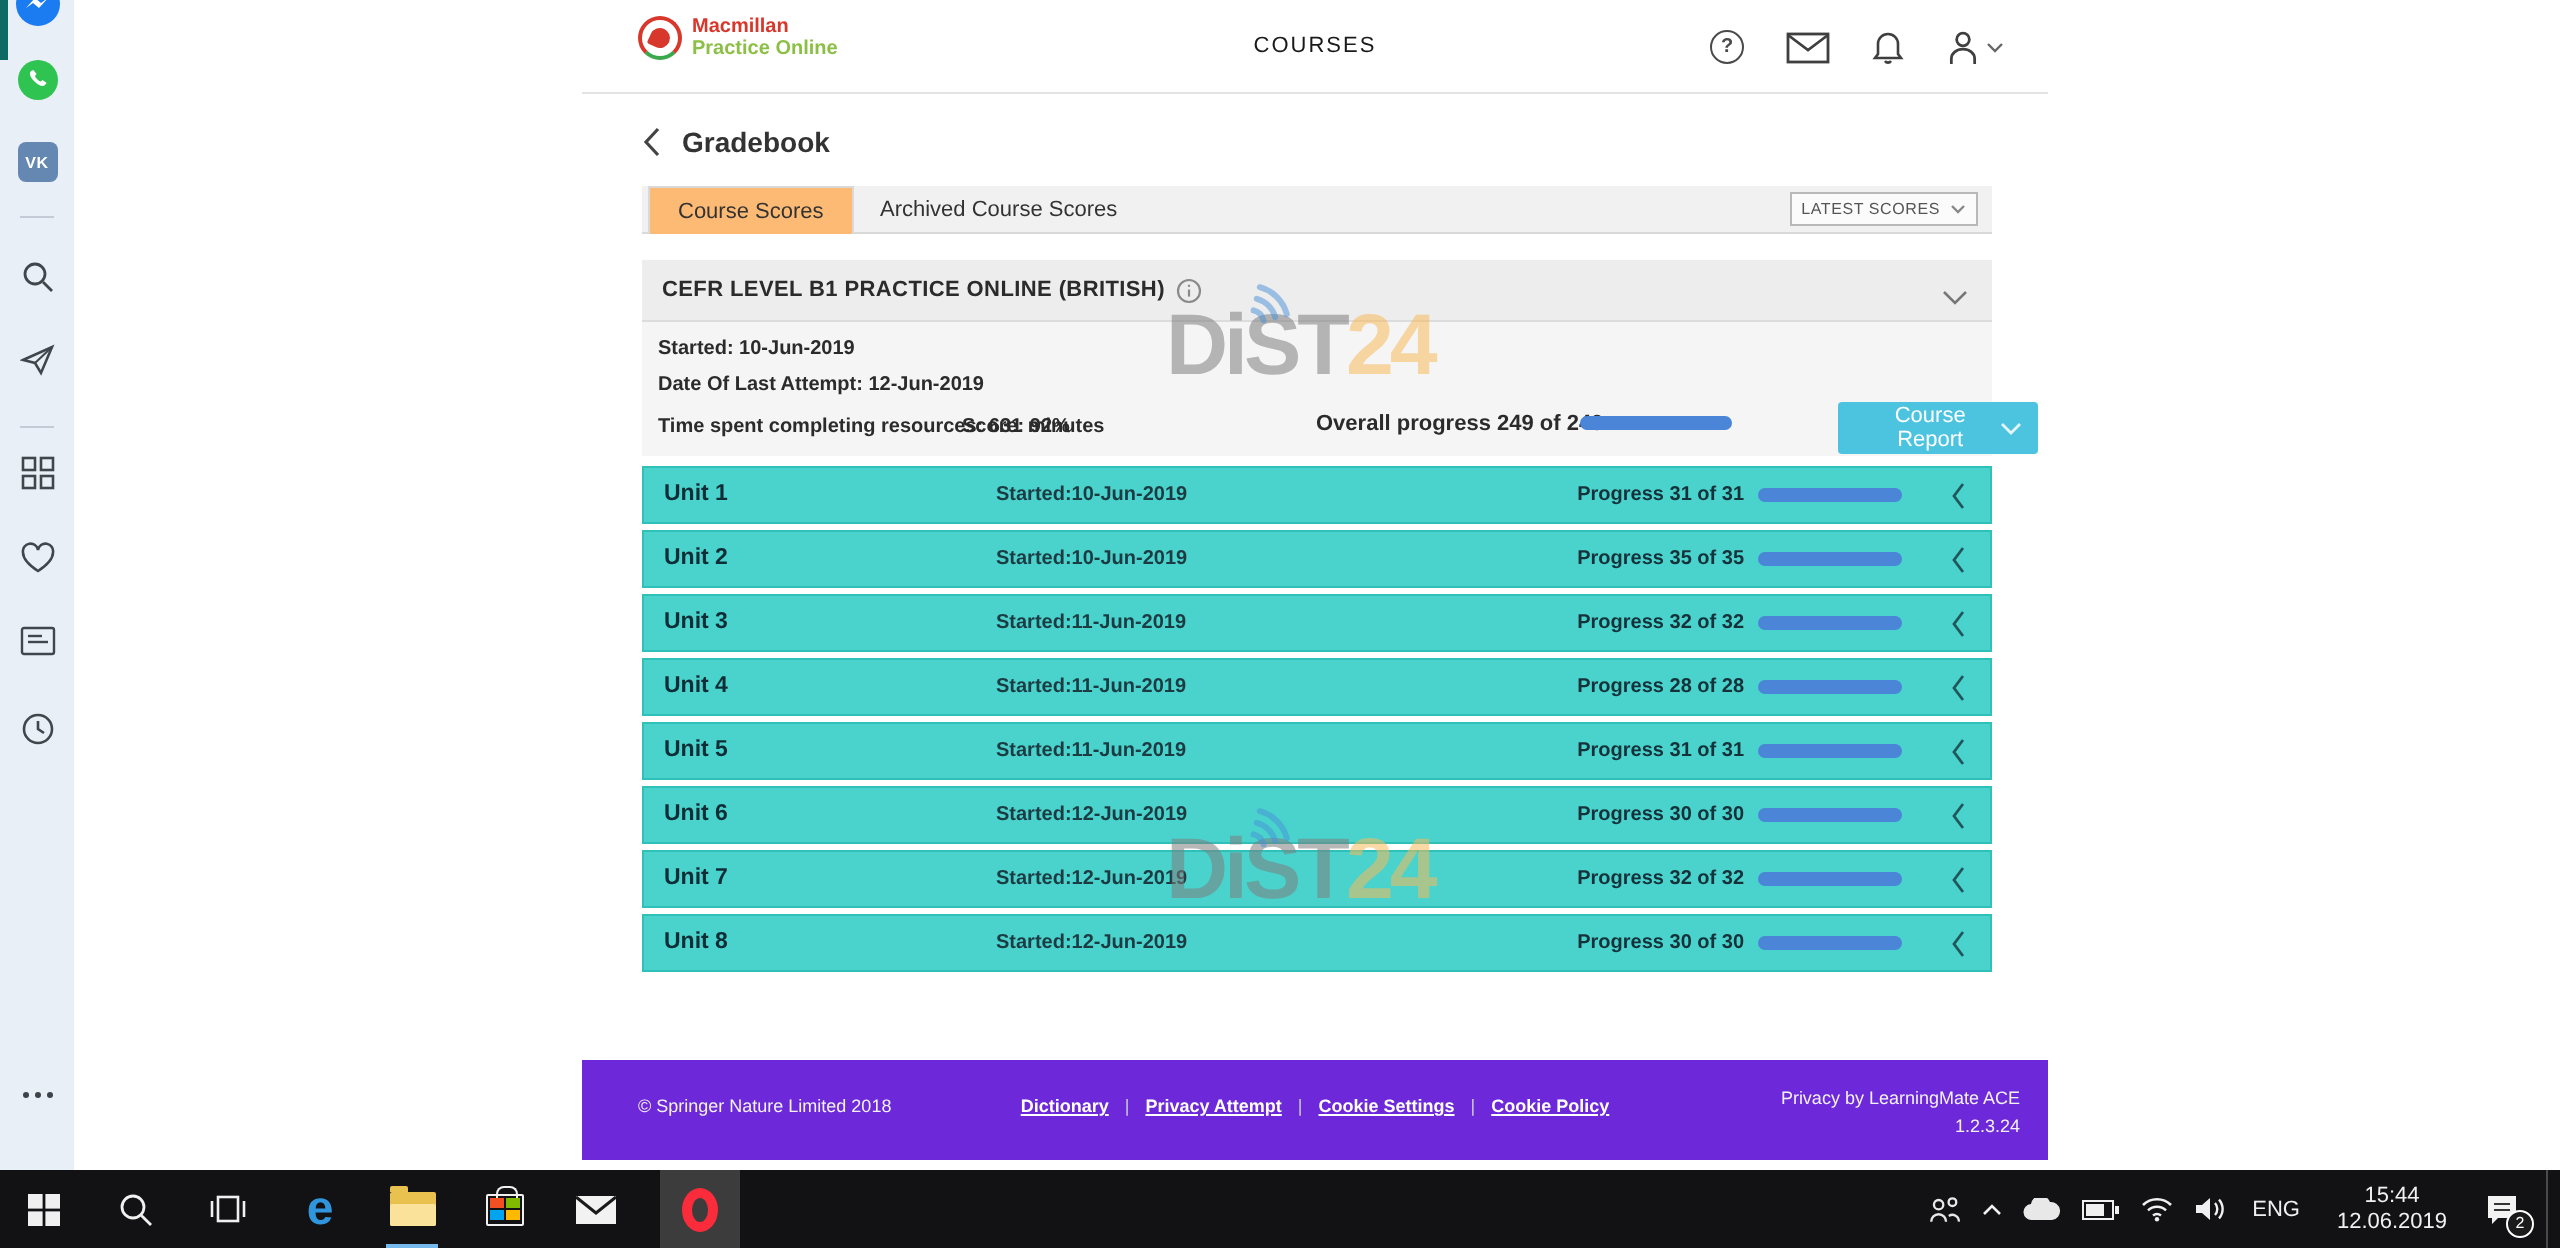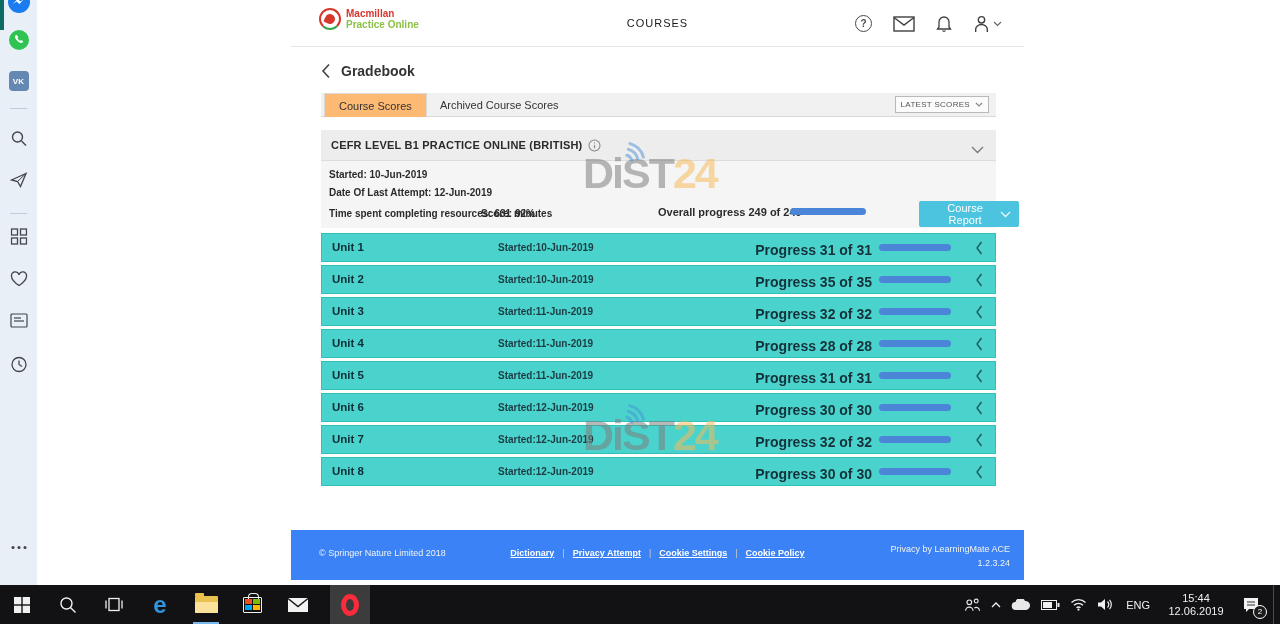--- a/index.html
+++ b/index.html
@@ -52,25 +52,25 @@
   .d-time{left:8px;top:47px;}
   .d-score{left:160px;top:47px;}
   .d-overall{left:337px;top:45px;font-size:11px;}
   .d-bar{position:absolute;left:469px;top:47px;width:76px;height:7px;border-radius:4px;background:#4a85d7;}
   .report-btn{position:absolute;left:566px;top:40px;width:100px;height:26px;background:#4cc3df;border:none;border-radius:2px;color:#fff;font-size:11px;font-family:"Liberation Sans",sans-serif;display:flex;align-items:center;justify-content:space-between;padding:0 8px 0 11px;cursor:pointer;margin-left:32px;}
 
   .units{position:absolute;top:233px;left:30px;width:675px;}
   .unit-row{position:relative;height:29px;margin-bottom:3px;background:#49d3cc;border:1px solid #2fc0b9;cursor:pointer;}
   .u-name{position:absolute;left:10px;top:7px;font-size:11.5px;font-weight:700;color:#0f2d36;}
   .u-started{position:absolute;left:176px;top:8px;font-size:10px;font-weight:600;color:#1d3b42;}
-  .u-progress{position:absolute;right:123px;top:8px;font-size:14px;font-weight:600;color:#15323a;}
+  .u-progress{position:absolute;right:123px;top:8px;font-size:10px;font-weight:600;color:#15323a;}
   .u-bar{position:absolute;right:44px;top:10px;width:72px;height:7px;border-radius:4px;background:#4a85d7;}
   .u-chevron{position:absolute;right:12px;top:7px;display:flex;align-items:center;}
 
-  .site-footer{position:absolute;top:530px;left:0;right:0;height:50px;background:#3b82f6;color:#fff;}
+  .site-footer{position:absolute;top:530px;left:0;right:0;height:50px;background:#6d28d9;color:#fff;}
   .f-copy{position:absolute;left:28px;top:18px;font-size:9px;color:#f2f2f2;}
   .f-links{position:absolute;left:0;right:0;top:18px;text-align:center;font-size:9px;color:#fff;}
   .f-links a{color:#fff;text-decoration:underline;font-weight:700;cursor:pointer;}
   .fl-item:not(:last-child)::after{content:"|";padding:0 8px;color:#ccc;font-weight:400;}
   .f-powered{position:absolute;right:14px;top:12px;text-align:right;font-size:9px;color:#f2f2f2;line-height:14px;}
 
   
   .watermark{position:absolute;left:583px;width:160px;pointer-events:none;z-index:40;}
   .wm1{top:152px;} .wm2{top:414px;}
   .wm-text{font-size:43px;font-weight:800;letter-spacing:-2px;line-height:1;white-space:nowrap;}

